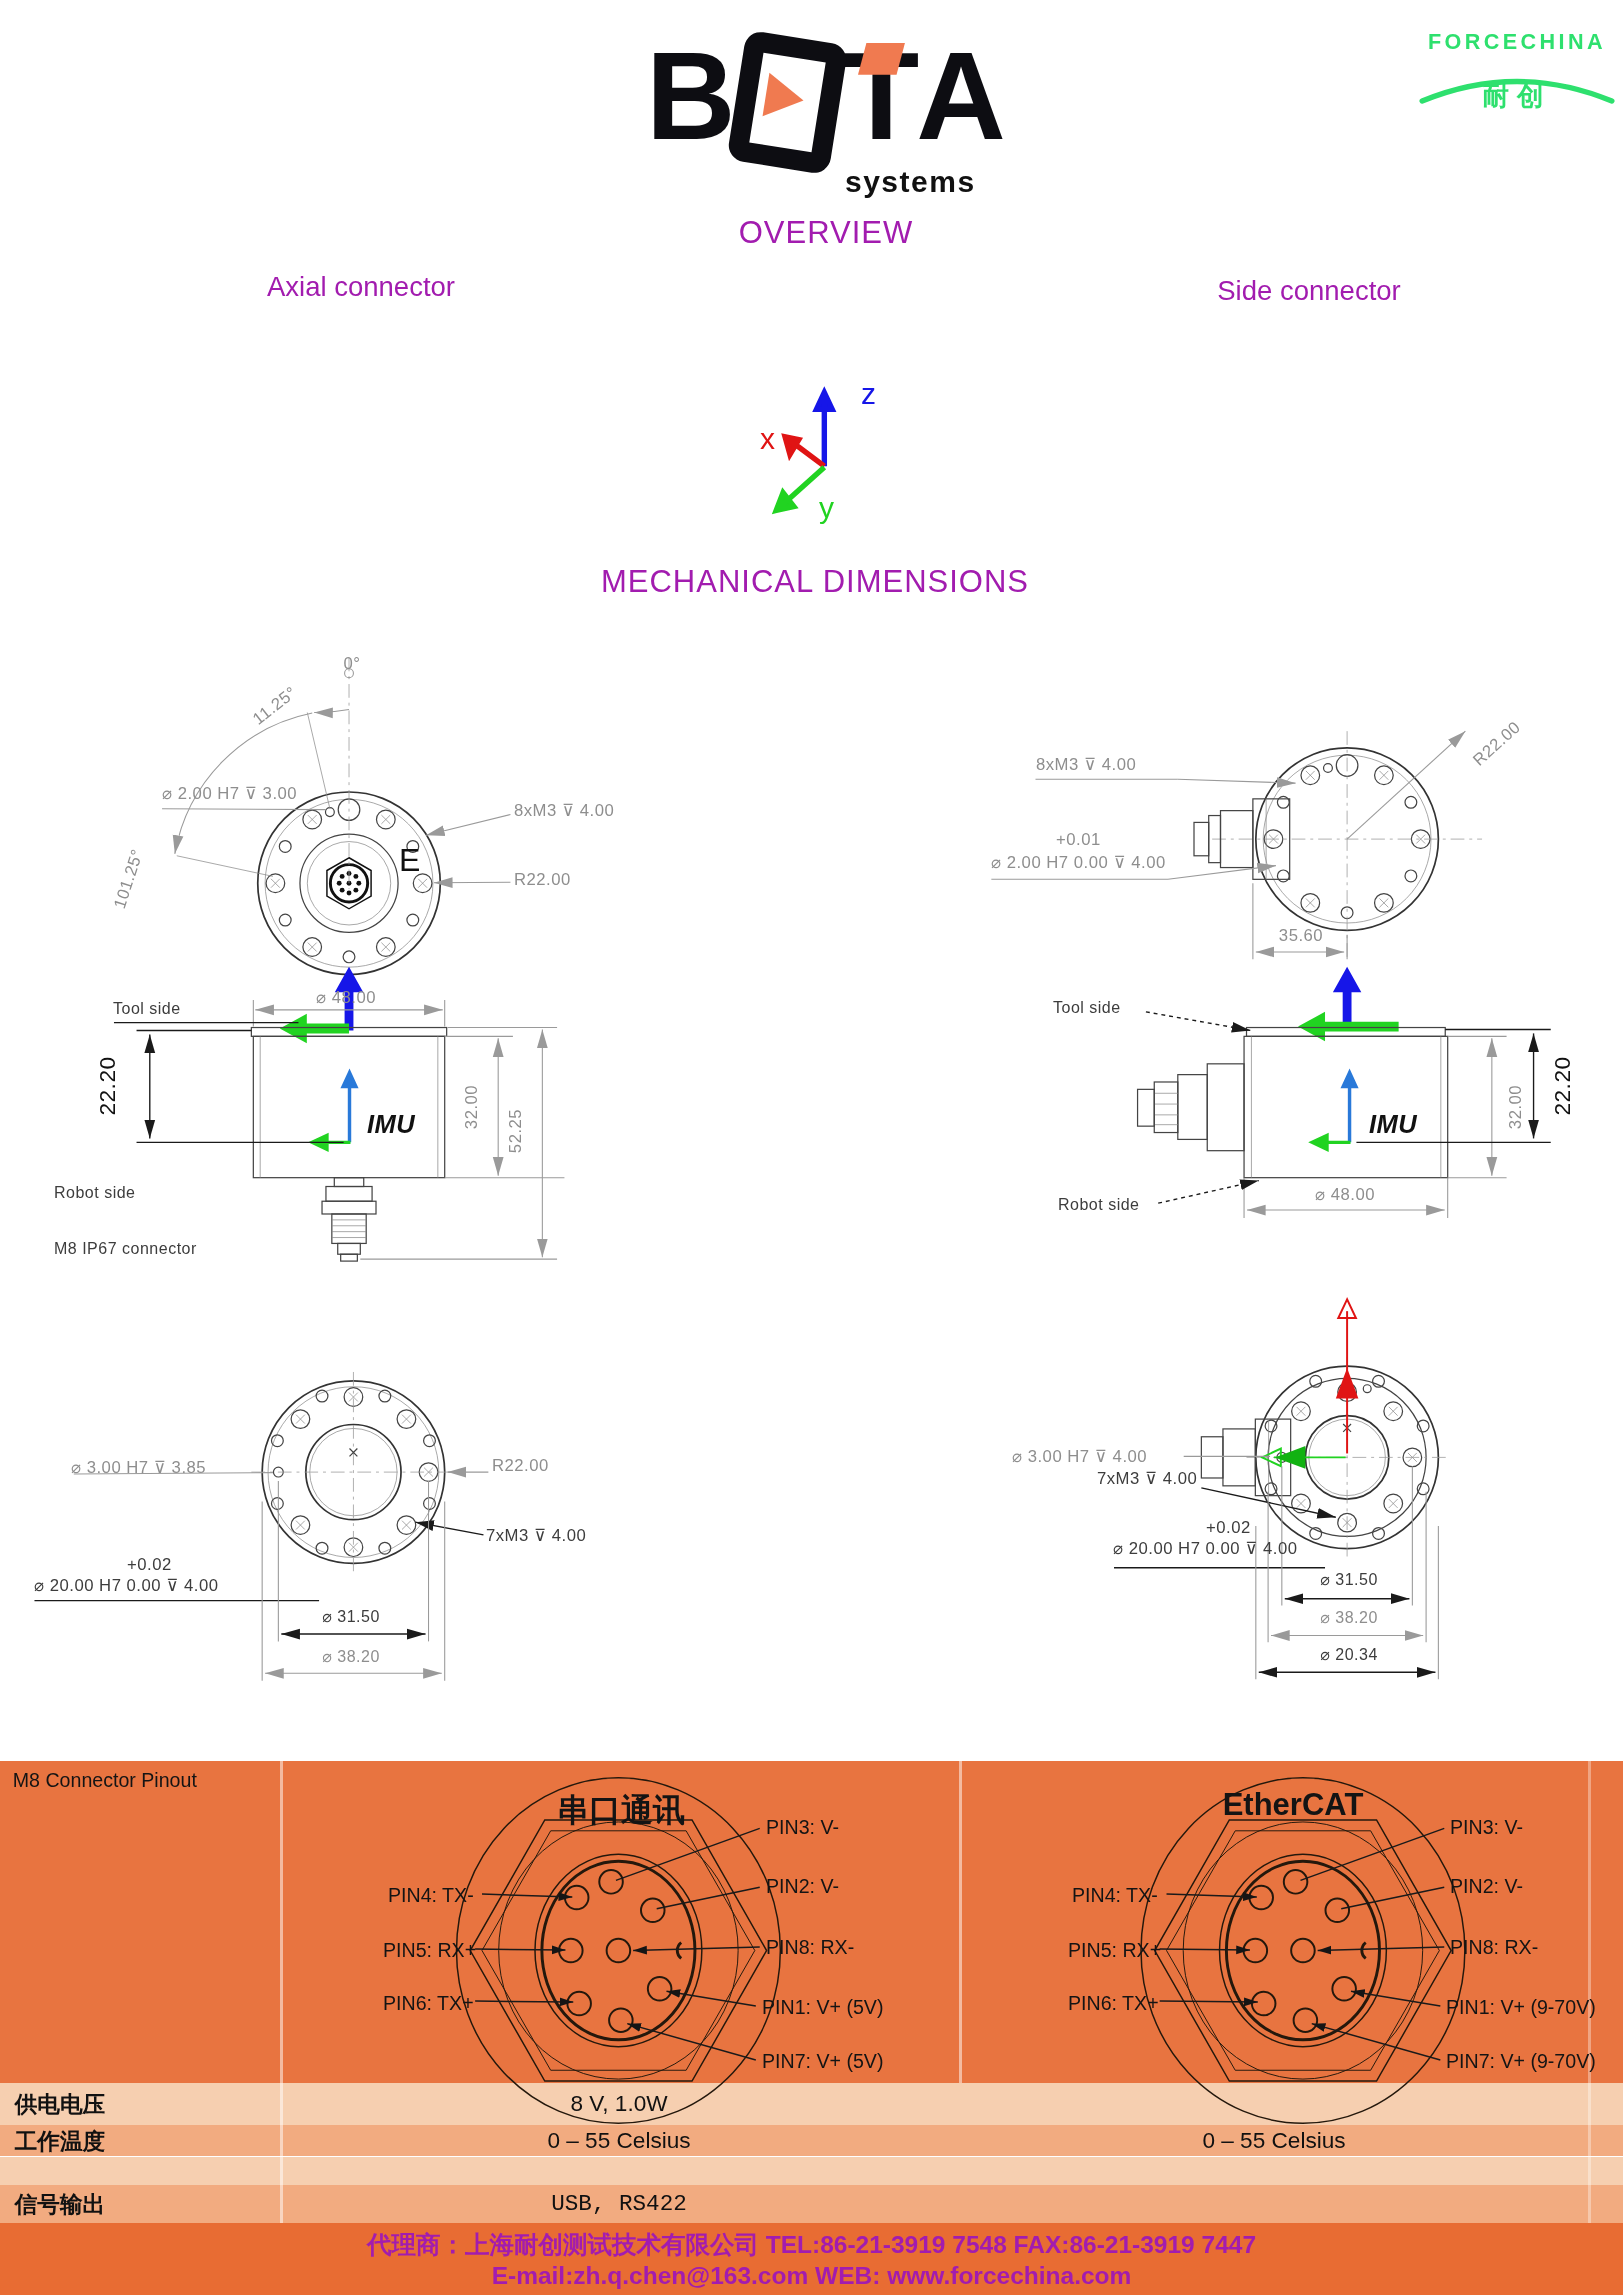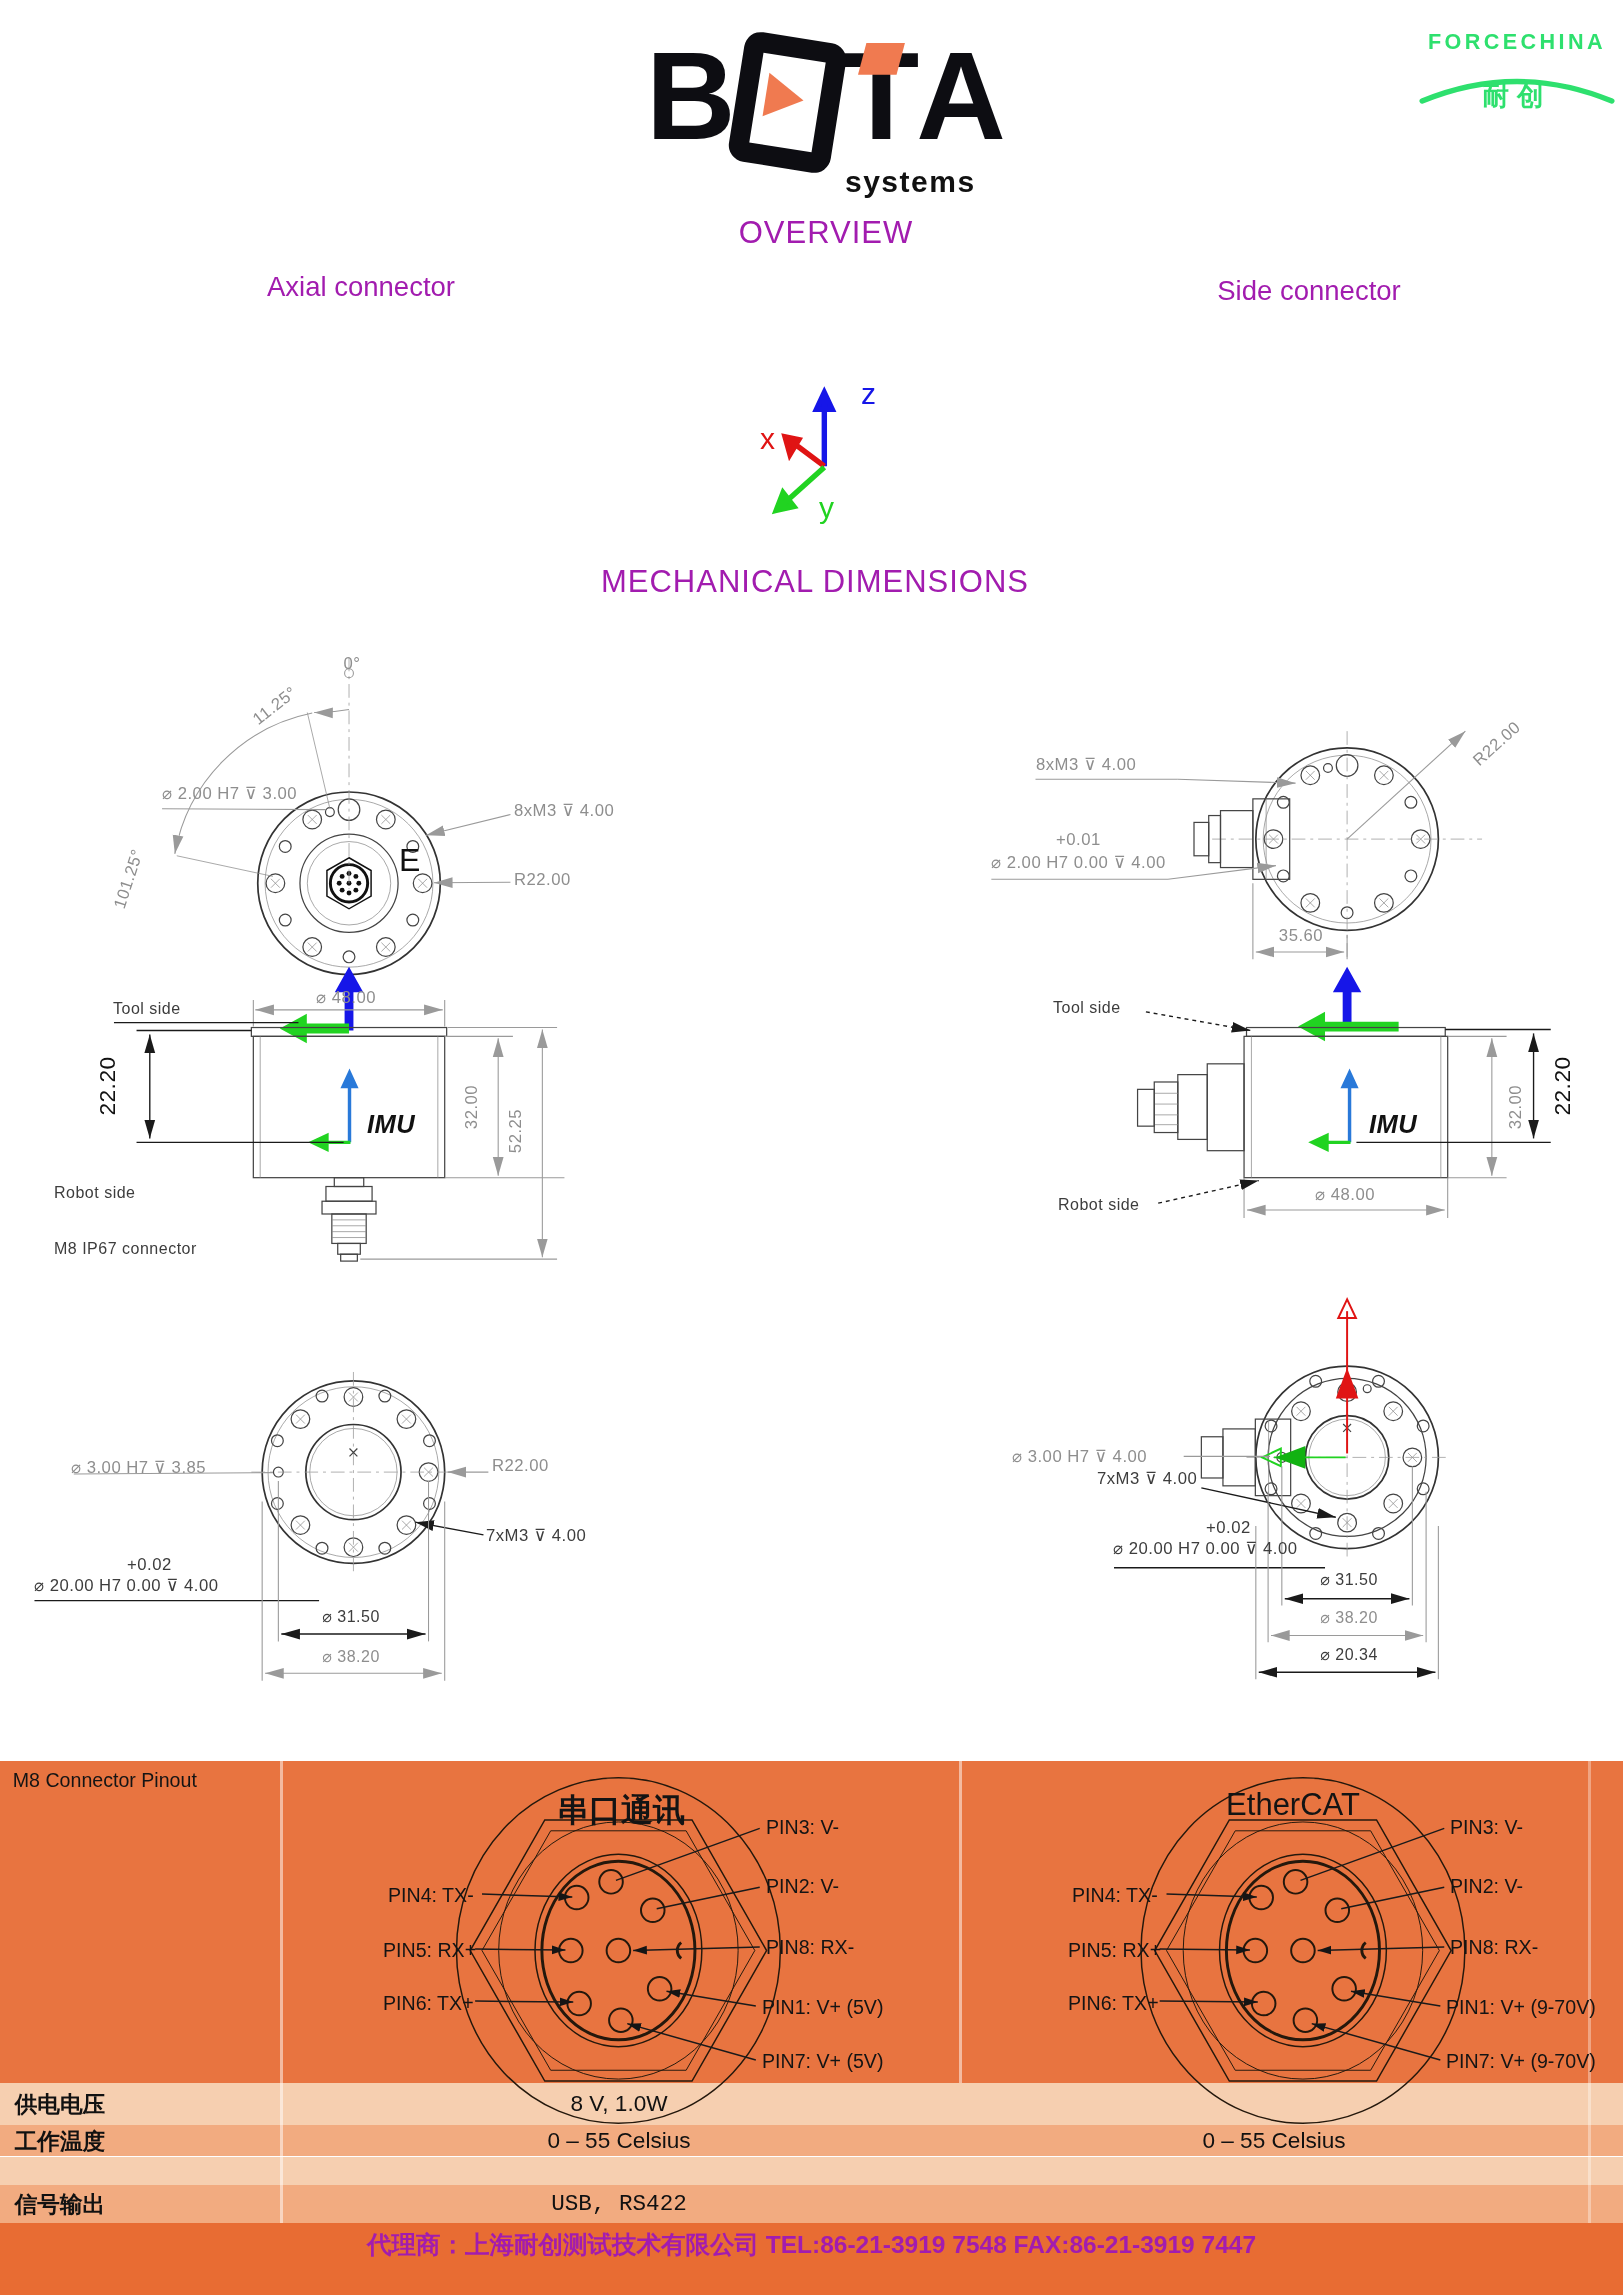--- a/index.html
+++ b/index.html
@@ -519,21 +519,21 @@
   <div class="lbl" style="left:1012px;top:1446px;">⌀ 3.00 H7  ⊽ 4.00</div>
   <div class="lbl dk" style="left:1097px;top:1468px;">7xM3 ⊽ 4.00</div>
   <div class="lbl dk" style="left:1206px;top:1518px;">+0.02</div>
   <div class="lbl dk" style="left:1113px;top:1538px;">⌀ 20.00 H7   0.00 ⊽ 4.00</div>
   <div class="lbl dk c big" style="left:1349px;top:1579px;">⌀ 31.50</div>
   <div class="lbl c big" style="left:1349px;top:1617px;">⌀ 38.20</div>
   <div class="lbl dk c big" style="left:1349px;top:1654px;">⌀ 20.34</div>
 
   <div class="pinlbl" style="left:12.8px;top:1769px;">M8 Connector Pinout</div>
   <div class="pinlbl" style="left:621px;top:1789px;transform:translateX(-50%);font-size:32px;font-weight:700;">串口通讯</div>
-  <div class="pinlbl" style="left:1293px;top:1787px;transform:translateX(-50%);font-size:31px;font-weight:400;">EtherCAT</div>
+  <div class="pinlbl" style="left:1293px;top:1787px;transform:translateX(-50%);font-size:31px;font-weight:700;">EtherCAT</div>
 
   <div class="pinlbl" style="left:766px;top:1816px;">PIN3: V-</div>
   <div class="pinlbl" style="left:766px;top:1875px;">PIN2: V-</div>
   <div class="pinlbl" style="left:388px;top:1884px;">PIN4: TX-</div>
   <div class="pinlbl" style="left:383px;top:1939px;">PIN5: RX+</div>
   <div class="pinlbl" style="left:766px;top:1936px;">PIN8: RX-</div>
   <div class="pinlbl" style="left:383px;top:1992px;">PIN6: TX+</div>
   <div class="pinlbl" style="left:762px;top:1996px;">PIN1: V+ (5V)</div>
   <div class="pinlbl" style="left:762px;top:2050px;">PIN7: V+ (5V)</div>
 
@@ -550,15 +550,16 @@
   <div class="val" style="left:280px;width:678px;top:2104px;">8 V, 1.0W</div>
 
   <div class="rowlbl" style="left:14.7px;top:2141px;">工作温度</div>
   <div class="val" style="left:280px;width:678px;top:2141px;">0 – 55 Celsius</div>
   <div class="val" style="left:959px;width:630px;top:2141px;">0 – 55 Celsius</div>
 
   <div class="rowlbl" style="left:14.7px;top:2204px;">信号输出</div>
   <div class="val" style="left:280px;width:678px;top:2204px;font-family:Liberation Mono, monospace;">USB, RS422</div>
 
   <div class="ftr" style="top:2228px;">代理商：上海耐创测试技术有限公司  TEL:86-21-3919 7548 FAX:86-21-3919 7447</div>
+  <div class="ftr" style="top:2262px;">E-mail:zh.q.chen@163.com WEB:  www.forcechina.com</div>
 
 </div>
 
 
 </body></html>

